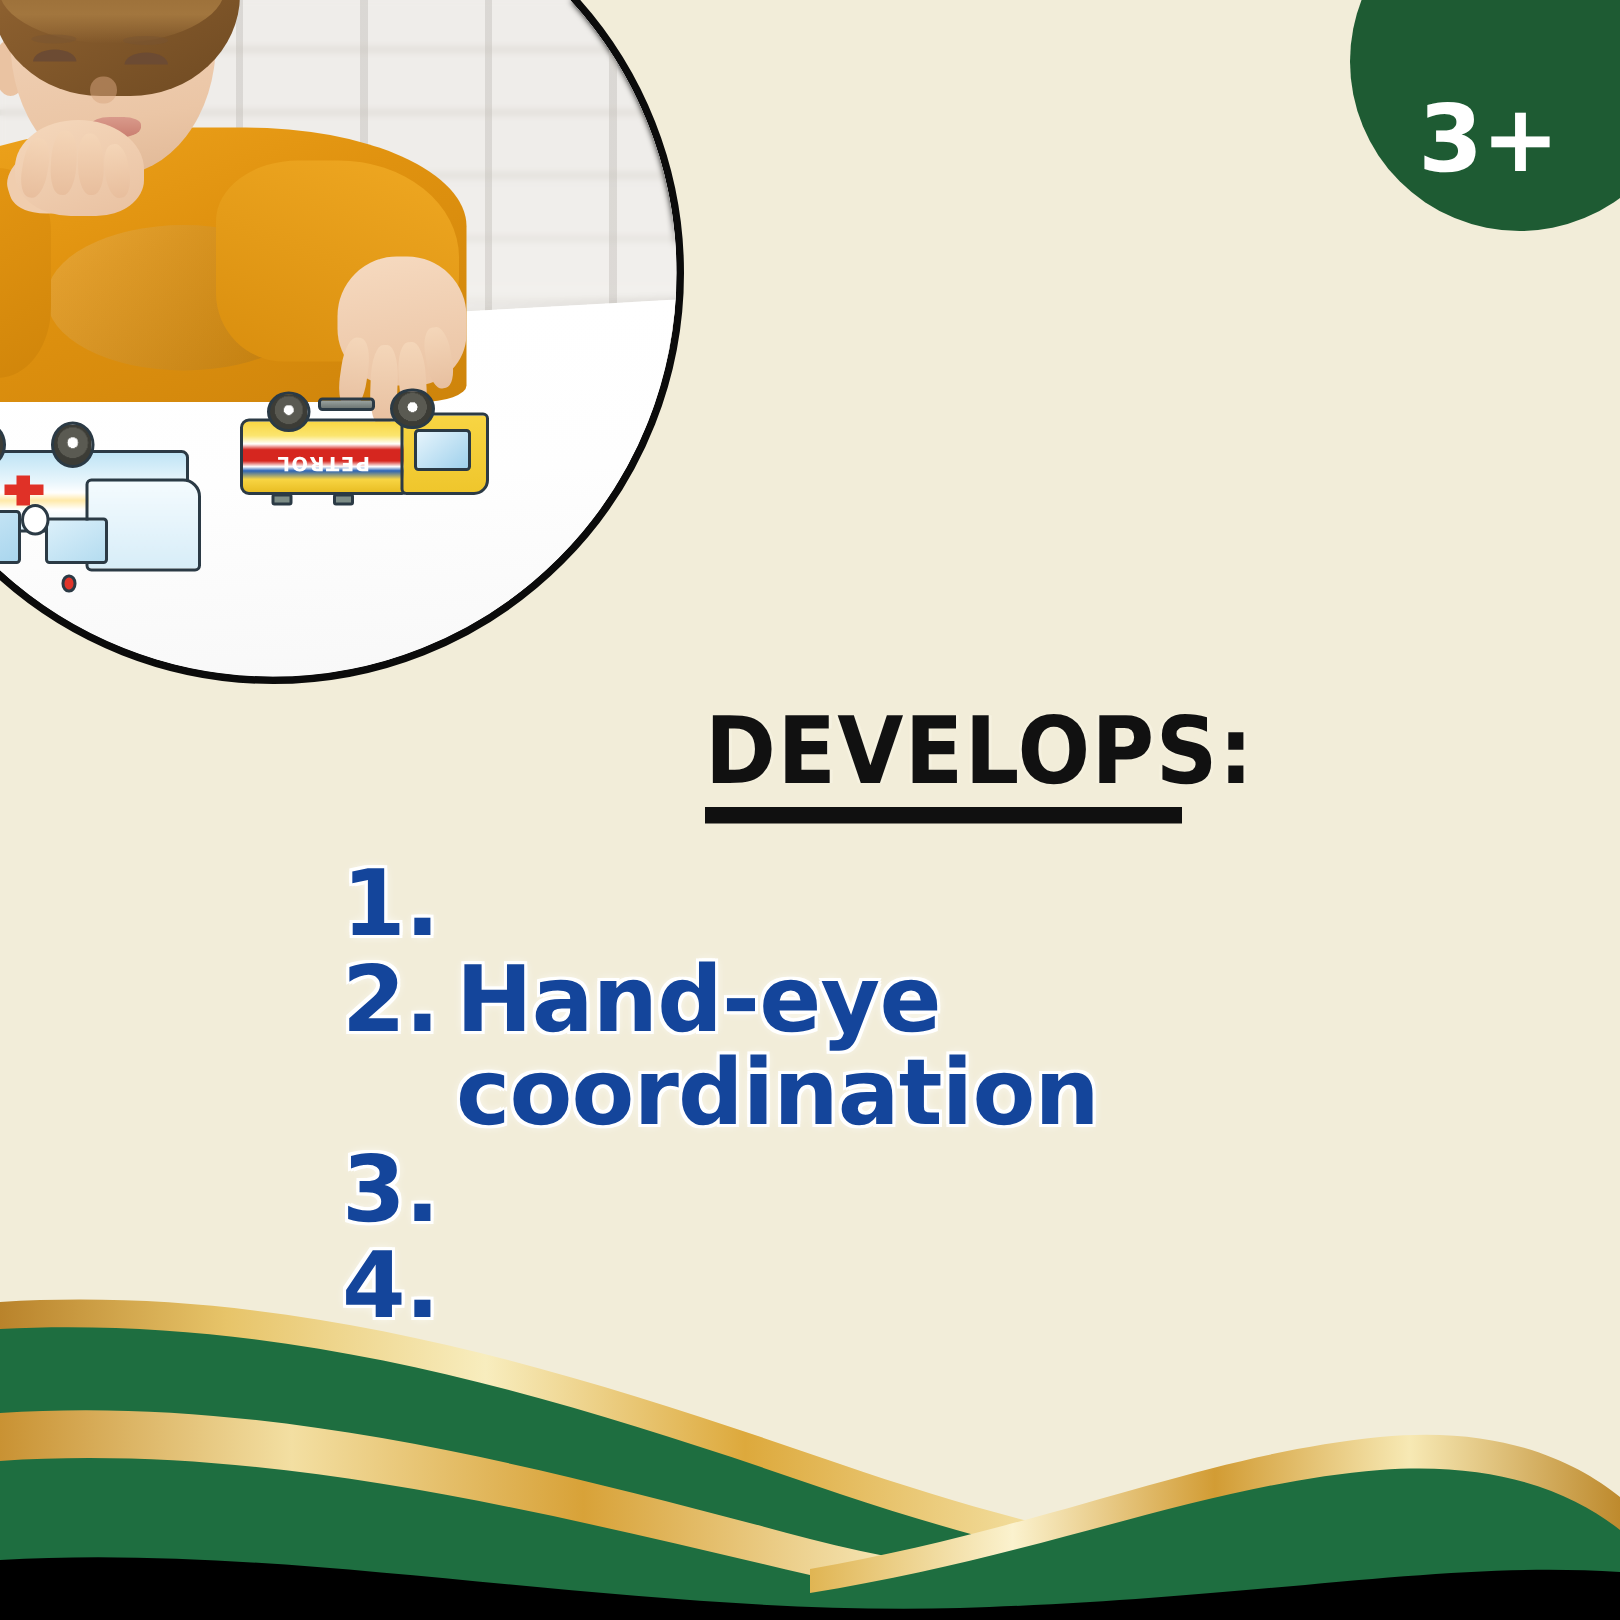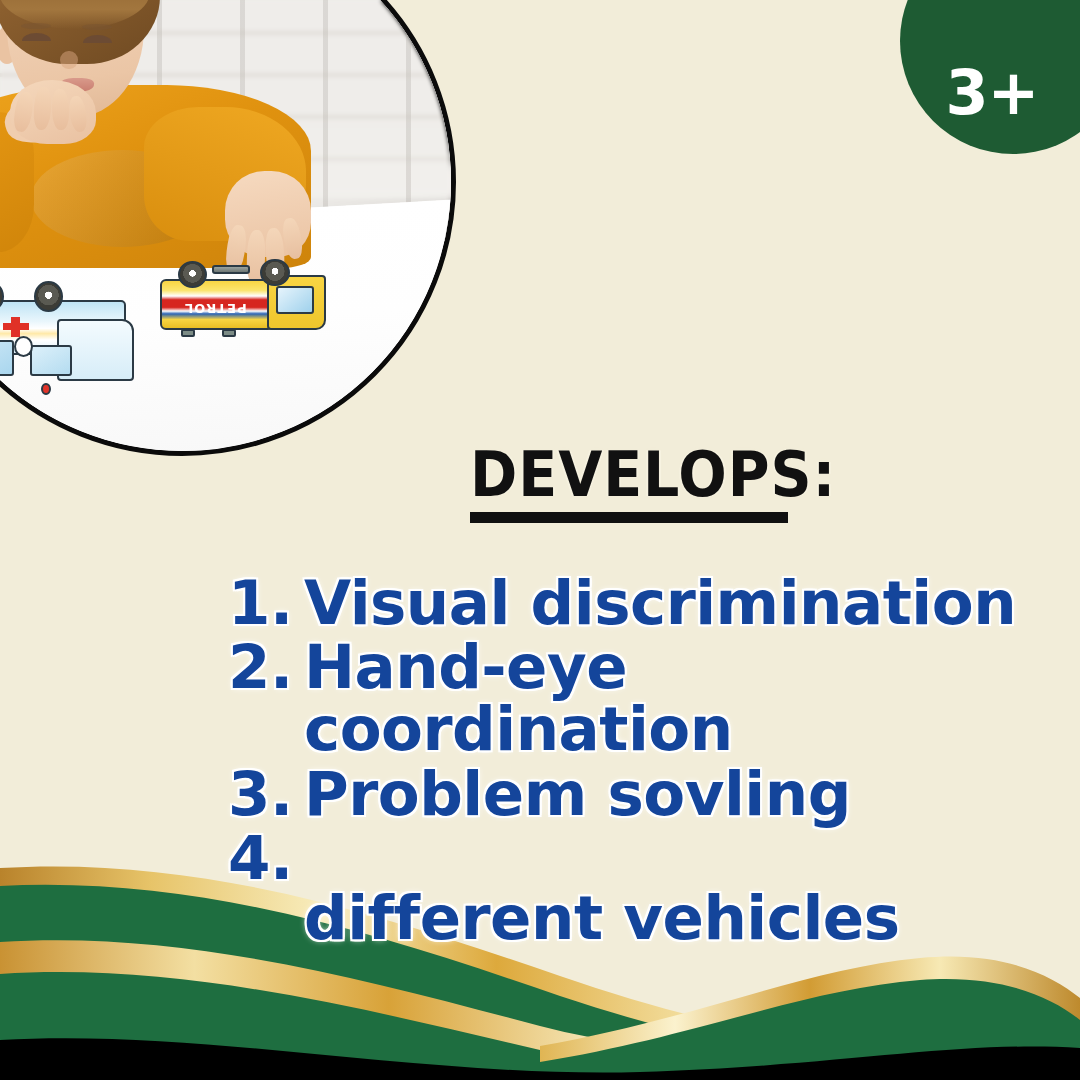--- a/index.html
+++ b/index.html
@@ -300,21 +300,21 @@
   .pet-foot{
     position:absolute; width:8%; height:9%;
     background:#7C8C86; border:2px solid #2B3A45; border-radius:2px; z-index:3;
   }
   .pf1{ left:12%; top:72%; }
   .pf2{ left:36%; top:72%; }
 
   
   #heading-block{
     position:absolute;
-    left:470px; top:444px;
+    left:470px; top:470px;
     width:420px;
     z-index:15;
   }
   #heading-title{
     font-family:"DejaVu Sans", sans-serif;
     font-size:62px;
     font-weight:bold;
     color:#111111;
     letter-spacing:1px;
     line-height:1;
@@ -450,40 +450,35 @@
 
   <div id="heading-block">
     <div id="heading-title">DEVELOPS:</div>
     <div id="heading-underline"></div>
   </div>
 
   <div id="develops-list">
 
     <div class="dev-row">
       <span class="dev-num">1.</span>
-      <span class="dev-text">Visual discrimination</span>
     </div>
 
     <div class="dev-row">
       <span class="dev-num">2.</span>
       <span class="dev-text">Hand-eye coordination</span>
     </div>
 
     <div class="dev-row">
       <span class="dev-num">3.</span>
-      <span class="dev-text">Problem sovling</span>
     </div>
 
     <div class="dev-row">
       <span class="dev-num">4.</span>
     </div>
 
-    <div class="dev-row cont">
-      <span class="dev-cont">different vehicles</span>
-    </div>
 
   </div>
 
   <svg id="bottom-waves" viewBox="0 0 1080 230" preserveAspectRatio="none">
     <defs>
       <linearGradient id="goldA" x1="0" y1="0" x2="1" y2="0">
         <stop offset="0%" stop-color="#B9832B"></stop>
         <stop offset="14%" stop-color="#E7C469"></stop>
         <stop offset="30%" stop-color="#F8EDBE"></stop>
         <stop offset="46%" stop-color="#DDA93C"></stop>

